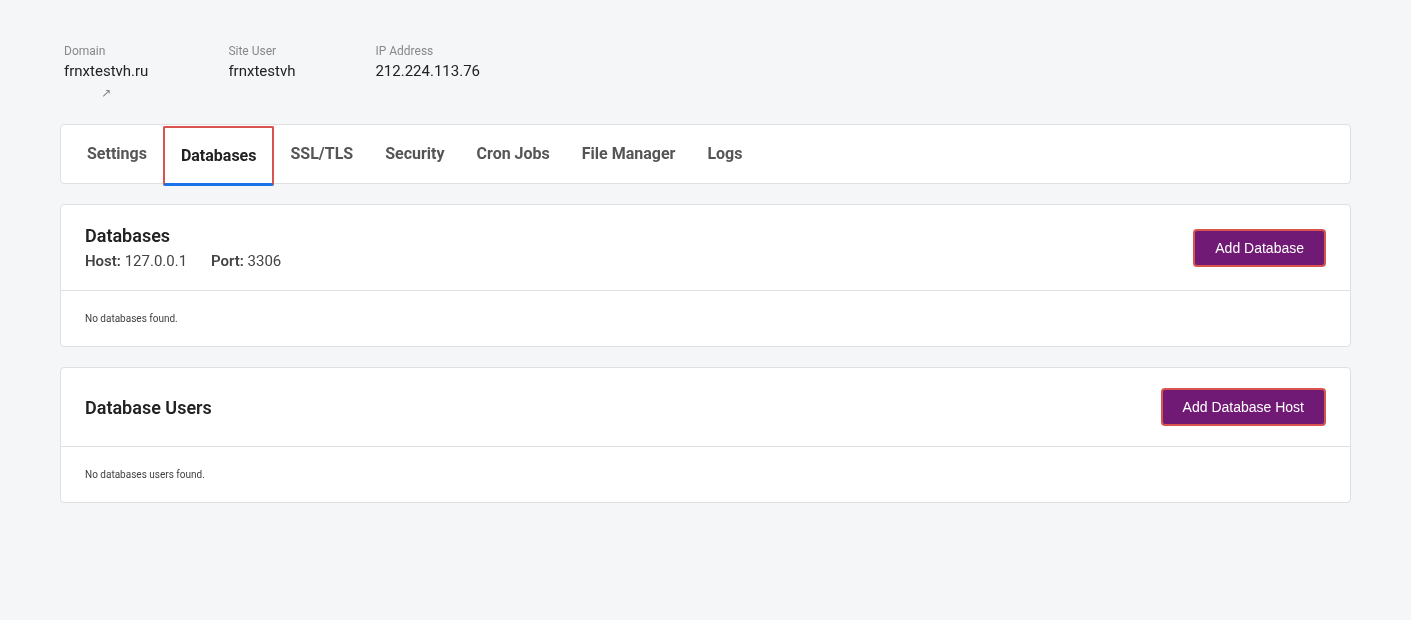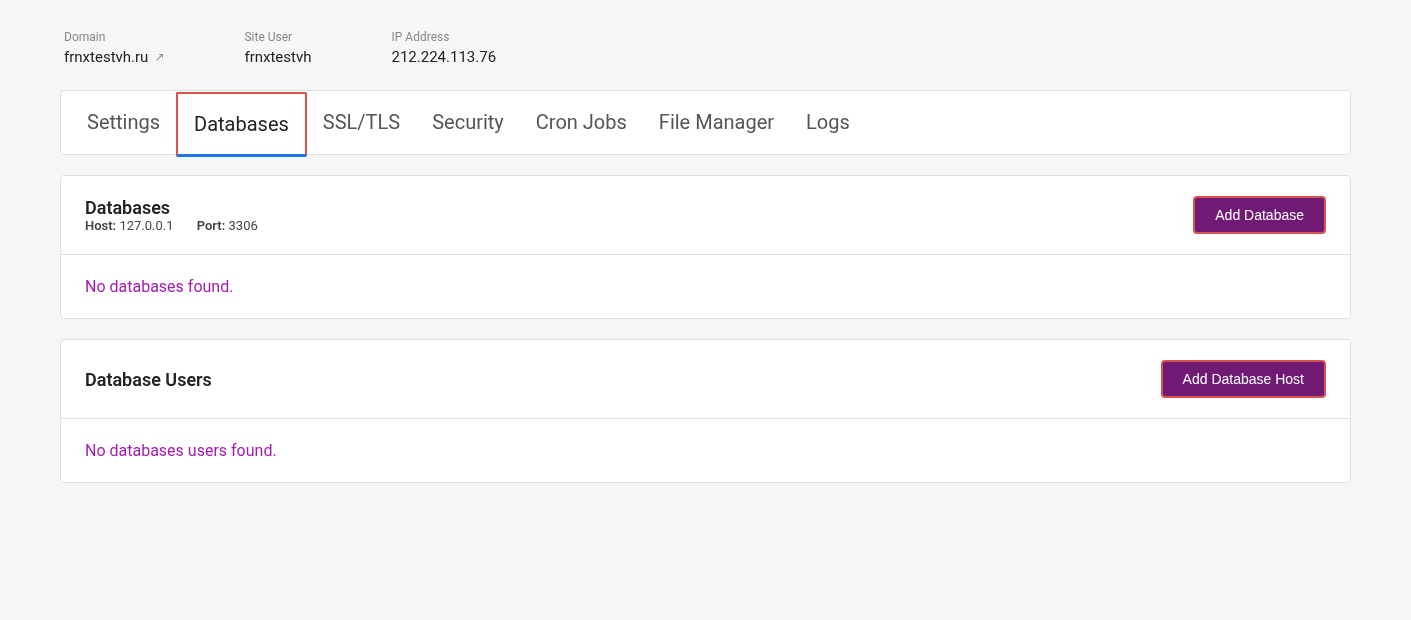--- a/index.html
+++ b/index.html
@@ -6,40 +6,41 @@
     body {
       font-family: -apple-system, BlinkMacSystemFont, 'Segoe UI', Roboto, sans-serif;
       background: #f4f6f8;
       color: #333;
       font-size: 14px;
     }
     .page-wrapper {
       max-width: 1411px;
       min-height: 620px;
       background: #f4f6f8;
-      padding: 30px 60px;
+      padding: 44px 60px;
     }
     .info-bar {
       display: flex;
       gap: 80px;
       margin-bottom: 24px;
       padding-left: 4px;
     }
     .info-item label {
       display: block;
       color: #888;
       font-size: 12px;
       margin-bottom: 4px;
     }
     .info-item .value {
       font-size: 15px;
       color: #222;
       display: flex;
       align-items: center;
       gap: 6px;
+      flex-direction: column;
     }
     .external-link-icon {
       color: #888;
       font-size: 12px;
       cursor: pointer;
     }
     .tabs-card {
       background: #fff;
       border: 1px solid #e0e0e0;
       border-radius: 4px;
@@ -47,26 +48,27 @@
     }
     .tabs {
       display: flex;
       align-items: stretch;
       padding: 0 10px;
     }
     .tab {
       padding: 18px 16px;
       cursor: pointer;
       color: #555;
-      font-size: 20px;
+      font-size: 16px;
       border-bottom: 3px solid transparent;
       white-space: nowrap;
       transition: color 0.2s;
       position: relative;
       top: 1px;
+      font-weight: bold;
     }
     .tab.active-databases {
       color: #222;
       border: 2px solid #d9534f;
       border-bottom: 3px solid #1a73e8;
       border-radius: 2px;
       margin-bottom: -2px;
     }
     .content-section {
       background: #fff;
@@ -81,22 +83,23 @@
       justify-content: space-between;
       padding: 20px 24px;
       border-bottom: 1px solid #e0e0e0;
     }
     .section-title {
       font-size: 18px;
       font-weight: 600;
       color: #222;
     }
     .section-meta {
-      font-size: 13px;
+      font-size: 15px;
       color: #444;
+      margin-top: 6px;
     }
     .section-meta strong {
       font-weight: 600;
     }
     .section-meta .meta-item {
       display: inline-block;
       margin-right: 20px;
     }
     .btn-primary {
       background: #701a75;
@@ -105,22 +108,22 @@
       border-radius: 4px;
       padding: 9px 20px;
       font-size: 14px;
       cursor: pointer;
       font-weight: 500;
       white-space: nowrap;
       outline: none;
     }
     .section-body {
       padding: 22px 24px;
-      color: #a21caf;
-      font-size: 16px;
+      color: #404040;
+      font-size: 10px;
     }
   </style>
 </head>
 <body>
 
 <div class="page-wrapper">
 
   <div class="info-bar">
     <div class="info-item">
       <label>Domain</label>

